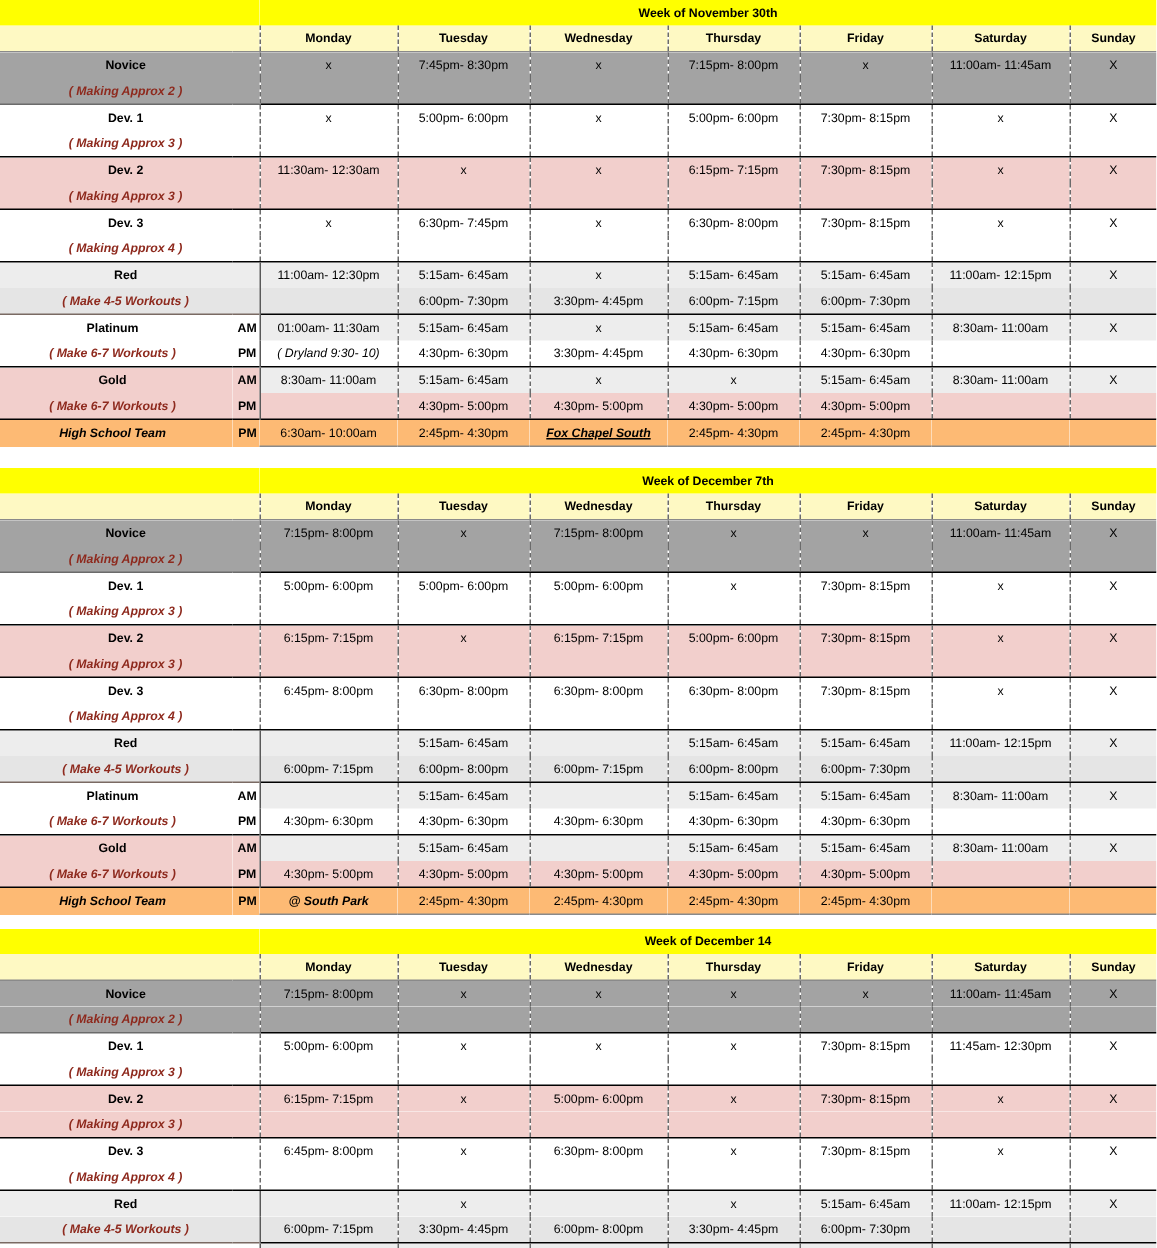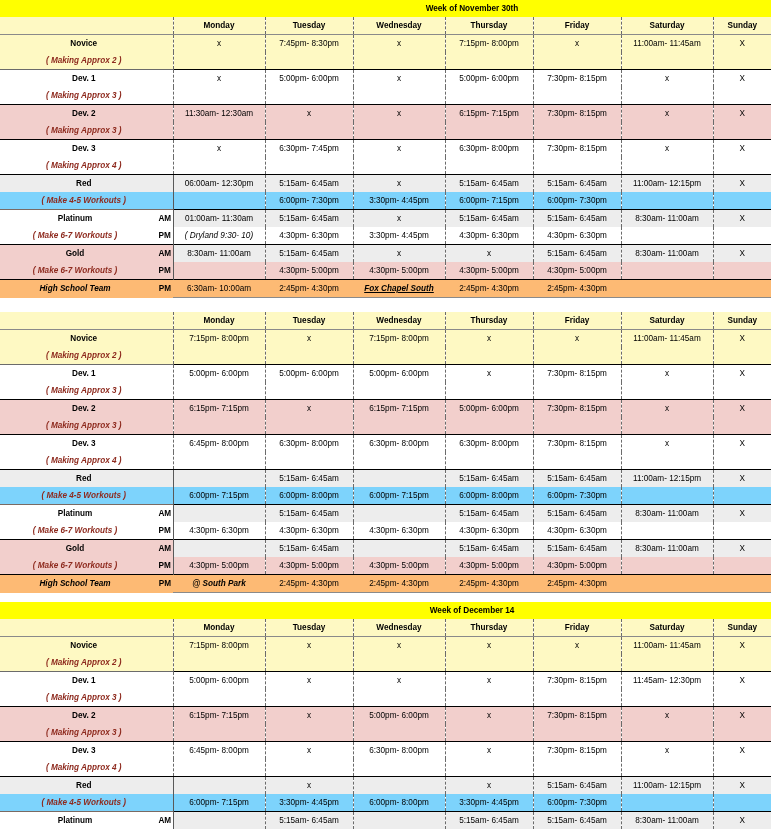--- a/index.html
+++ b/index.html
@@ -93,25 +93,25 @@
   }
   .lbl-hs {
     text-align: right;
     padding-right: 5px !important;
     font-weight: bold;
     font-style: italic;
     font-size: 8.8px;
   }
 
   
-  .bg-green  { background: #fef9c3; }
+  .bg-green  { background: #a3a3a3; }
   .bg-white  { background: #ffffff; }
   .bg-pink   { background: #f2cfcc; }
   .bg-gray   { background: #ededed; }
-  .bg-cream  { background: #7dd3fc; }
+  .bg-cream  { background: #e5e5e5; }
   .bg-blue   { background: #fdba74; }
 
   
   .colsep { border-left: 1px dashed #6b6b6b; }
   .colsep-solid { border-left: 1px solid #595959; }
   .grp-top { border-top: 1.6px solid #000000; }
   .grp-top-thin { border-top: 1px solid #6b6b6b; }
   .grp-top-gray { border-top: 1.4px solid #7a6a63; }
   .tbl-top { border-top: 1px solid #8a8a8a; }
   .tbl-bot { border-bottom: 1px solid #8a8a8a; }
@@ -242,21 +242,21 @@
       <td class="bg-white colsep"></td>
       <td class="bg-white colsep"></td>
       <td class="bg-white colsep"></td>
       <td class="bg-white colsep"></td>
       <td class="bg-white colsep"></td>
       <td class="bg-white colsep"></td>
     </tr>
 
     <tr>
       <td class="bg-gray lbl grp-top" colspan="2">Red</td>
-      <td class="bg-gray colsep-solid grp-top">06:00am- 12:30pm</td>
+      <td class="bg-gray colsep-solid grp-top">11:00am- 12:30pm</td>
       <td class="bg-gray colsep grp-top">5:15am- 6:45am</td>
       <td class="bg-gray colsep grp-top">x</td>
       <td class="bg-gray colsep grp-top">5:15am- 6:45am</td>
       <td class="bg-gray colsep grp-top">5:15am- 6:45am</td>
       <td class="bg-gray colsep grp-top">11:00am- 12:15pm</td>
       <td class="bg-gray colsep grp-top">X</td>
     </tr>
     <tr>
       <td class="bg-cream lbl-sub" colspan="2">( Make 4-5 Workouts )</td>
       <td class="bg-cream colsep-solid"></td>
@@ -336,20 +336,24 @@
         <col class="c-ampm">
         <col class="c-mon">
         <col class="c-tue">
         <col class="c-wed">
         <col class="c-thu">
         <col class="c-fri">
         <col class="c-sat">
         <col class="c-sun">
     </colgroup>
     <tbody>
+        <tr>
+      <td class="title-blank" colspan="2"></td>
+      <td class="title-yellow" colspan="7">Week of December 7th</td>
+    </tr>
     <tr>
       <td class="dayhdr" colspan="2"></td>
       <td class="dayhdr colsep">Monday</td>
       <td class="dayhdr colsep">Tuesday</td>
       <td class="dayhdr colsep">Wednesday</td>
       <td class="dayhdr colsep">Thursday</td>
       <td class="dayhdr colsep">Friday</td>
       <td class="dayhdr colsep">Saturday</td>
       <td class="dayhdr colsep">Sunday</td>
     </tr>

